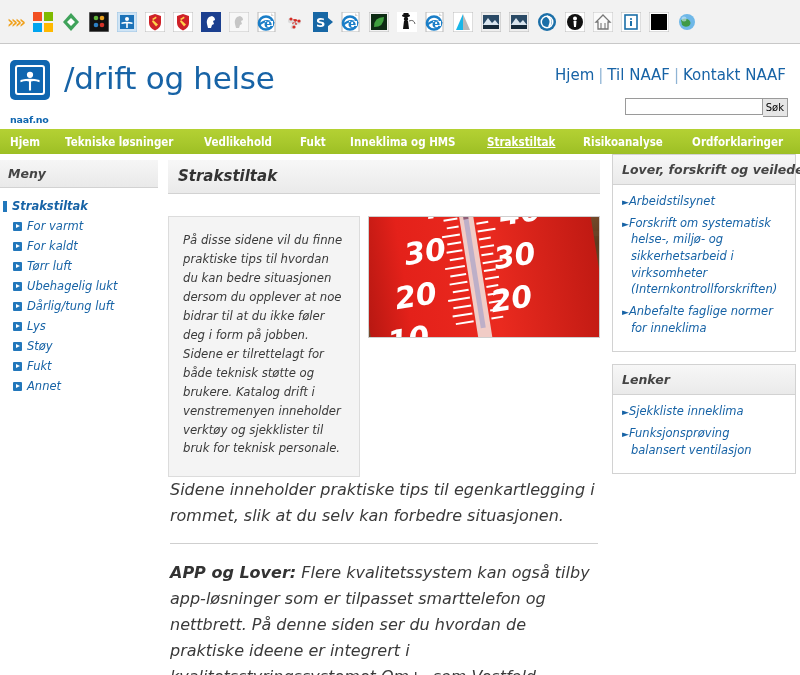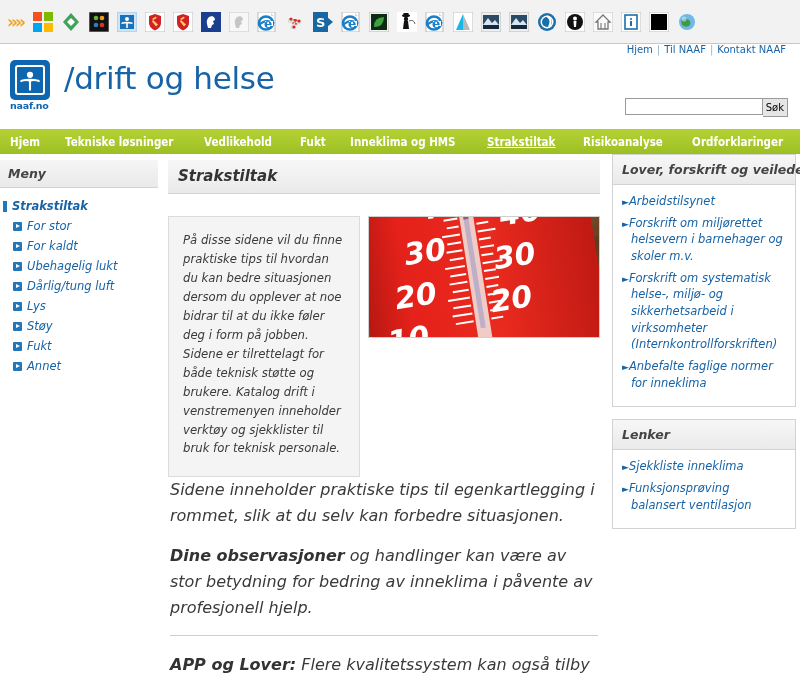--- a/index.html
+++ b/index.html
@@ -30,39 +30,39 @@
   }
   .bm svg { display: block; }
   .chev { color: #f0a21e; font-size: 17px; font-weight: bold; letter-spacing:-3px; }
 
   
   #page { position: relative; width: 800px; height: 631px; background: #fff; }
 
   
   #site-header { position: relative; height: 85px; }
   #toplinks {
-    position: absolute; right: 14px; top: 0;
-    font-size: 10px; color: #1763a6;
+    position: absolute; right: 14px; top: 22px;
+    font-size: 15px; color: #1763a6;
   }
   #toplinks a { color: #1763a6; text-decoration: none; }
   #toplinks .sep { color: #8fb4d4; margin: 0 4px; }
 
   #brand { position: absolute; left: 10px; top: 16px; display: flex; align-items: flex-start; }
   #logo-wrap { width: 44px; }
   #logo-box {
     width: 40px; height: 40px; background: #0f66b0; border-radius: 5px;
     position: relative;
   }
   #logo-inner {
     position: absolute; left: 5px; top: 5px; width: 30px; height: 30px;
     border: 2px solid #ffffff; border-radius: 3px;
   }
   #logo-fig { position:absolute; left:0; top:0; width:100%; height:100%; }
   #logo-text {
-    font-size: 9.5px; font-weight: bold; color: #0f66b0; margin-top: 0;
+    font-size: 9.5px; font-weight: bold; color: #0f66b0; margin-top: 14px;
     letter-spacing: -0.2px;
   }
   #site-title {
     margin-left: 10px; margin-top: 0px;
     font-size: 31px; color: #1763a6; font-weight: 400;
     letter-spacing: -0.3px;
   }
 
   
   #searchbar { position: absolute; right: 12px; top: 54px; display: flex; }
@@ -408,25 +408,29 @@
 
     <div id="leftcol">
       <div id="meny-head">Meny</div>
       <ul id="meny-list">
           <li class="current">
             <span class="sqc"></span>
             <a href="#">Strakstiltak</a>
           </li>
           <li class="sub">
             <span class="sq"></span>
-            <a href="#">For stor</a>
+            <a href="#">For varmt</a>
           </li>
           <li class="sub">
             <span class="sq"></span>
             <a href="#">For kaldt</a>
+          </li>
+          <li class="sub">
+            <span class="sq"></span>
+            <a href="#">Tørr luft</a>
           </li>
           <li class="sub">
             <span class="sq"></span>
             <a href="#">Ubehagelig lukt</a>
           </li>
           <li class="sub">
             <span class="sq"></span>
             <a href="#">Dårlig/tung luft</a>
           </li>
           <li class="sub">
@@ -523,33 +527,31 @@
                 <line x1="116" y1="94" x2="130" y2="94"></line>
                   <line x1="116" y1="102" x2="128" y2="102"></line>
               </g>
             </g>
           </svg>
         </div>
       </div>
 
       <div id="body-text">
         <p>Sidene inneholder praktiske tips til egenkartlegging i rommet, slik at du selv kan forbedre situasjonen.</p>
-        <p><b>Dine observasjoner</b><span> og handlinger kan være av stor betydning for bedring av inneklima i påvente av profesjonell hjelp.</span></p>
         <hr class="rule">
         <p><b>APP og Lover:</b><span> Flere kvalitetssystem kan også tilby app-løsninger som er tilpasset smarttelefon og nettbrett. På denne siden ser du hvordan de praktiske ideene er integrert i kvalitetsstyringssystemet Qm+, som Vestfold fylkeskommune og en rekke andre arbeidsgivere bruker.</span></p>
 
       </div>
     </div>
 
     <div id="rightcol">
         <div class="panel">
           <div class="panel-head">Lover, forskrift og veiledere</div>
           <div class="panel-body">
             <a href="#"><span class="tri">►</span>Arbeidstilsynet</a>
-            <a href="#"><span class="tri">►</span>Forskrift om miljørettet helsevern i barnehager og skoler m.v.</a>
             <a href="#"><span class="tri">►</span>Forskrift om systematisk helse-, miljø- og sikkerhetsarbeid i virksomheter (Internkontrollforskriften)</a>
             <a href="#"><span class="tri">►</span>Anbefalte faglige normer for inneklima</a>
           </div>
         </div>
         <div class="panel">
           <div class="panel-head">Lenker</div>
           <div class="panel-body">
             <a href="#"><span class="tri">►</span>Sjekkliste inneklima</a>
             <a href="#"><span class="tri">►</span>Funksjonsprøving balansert ventilasjon</a>
           </div>

